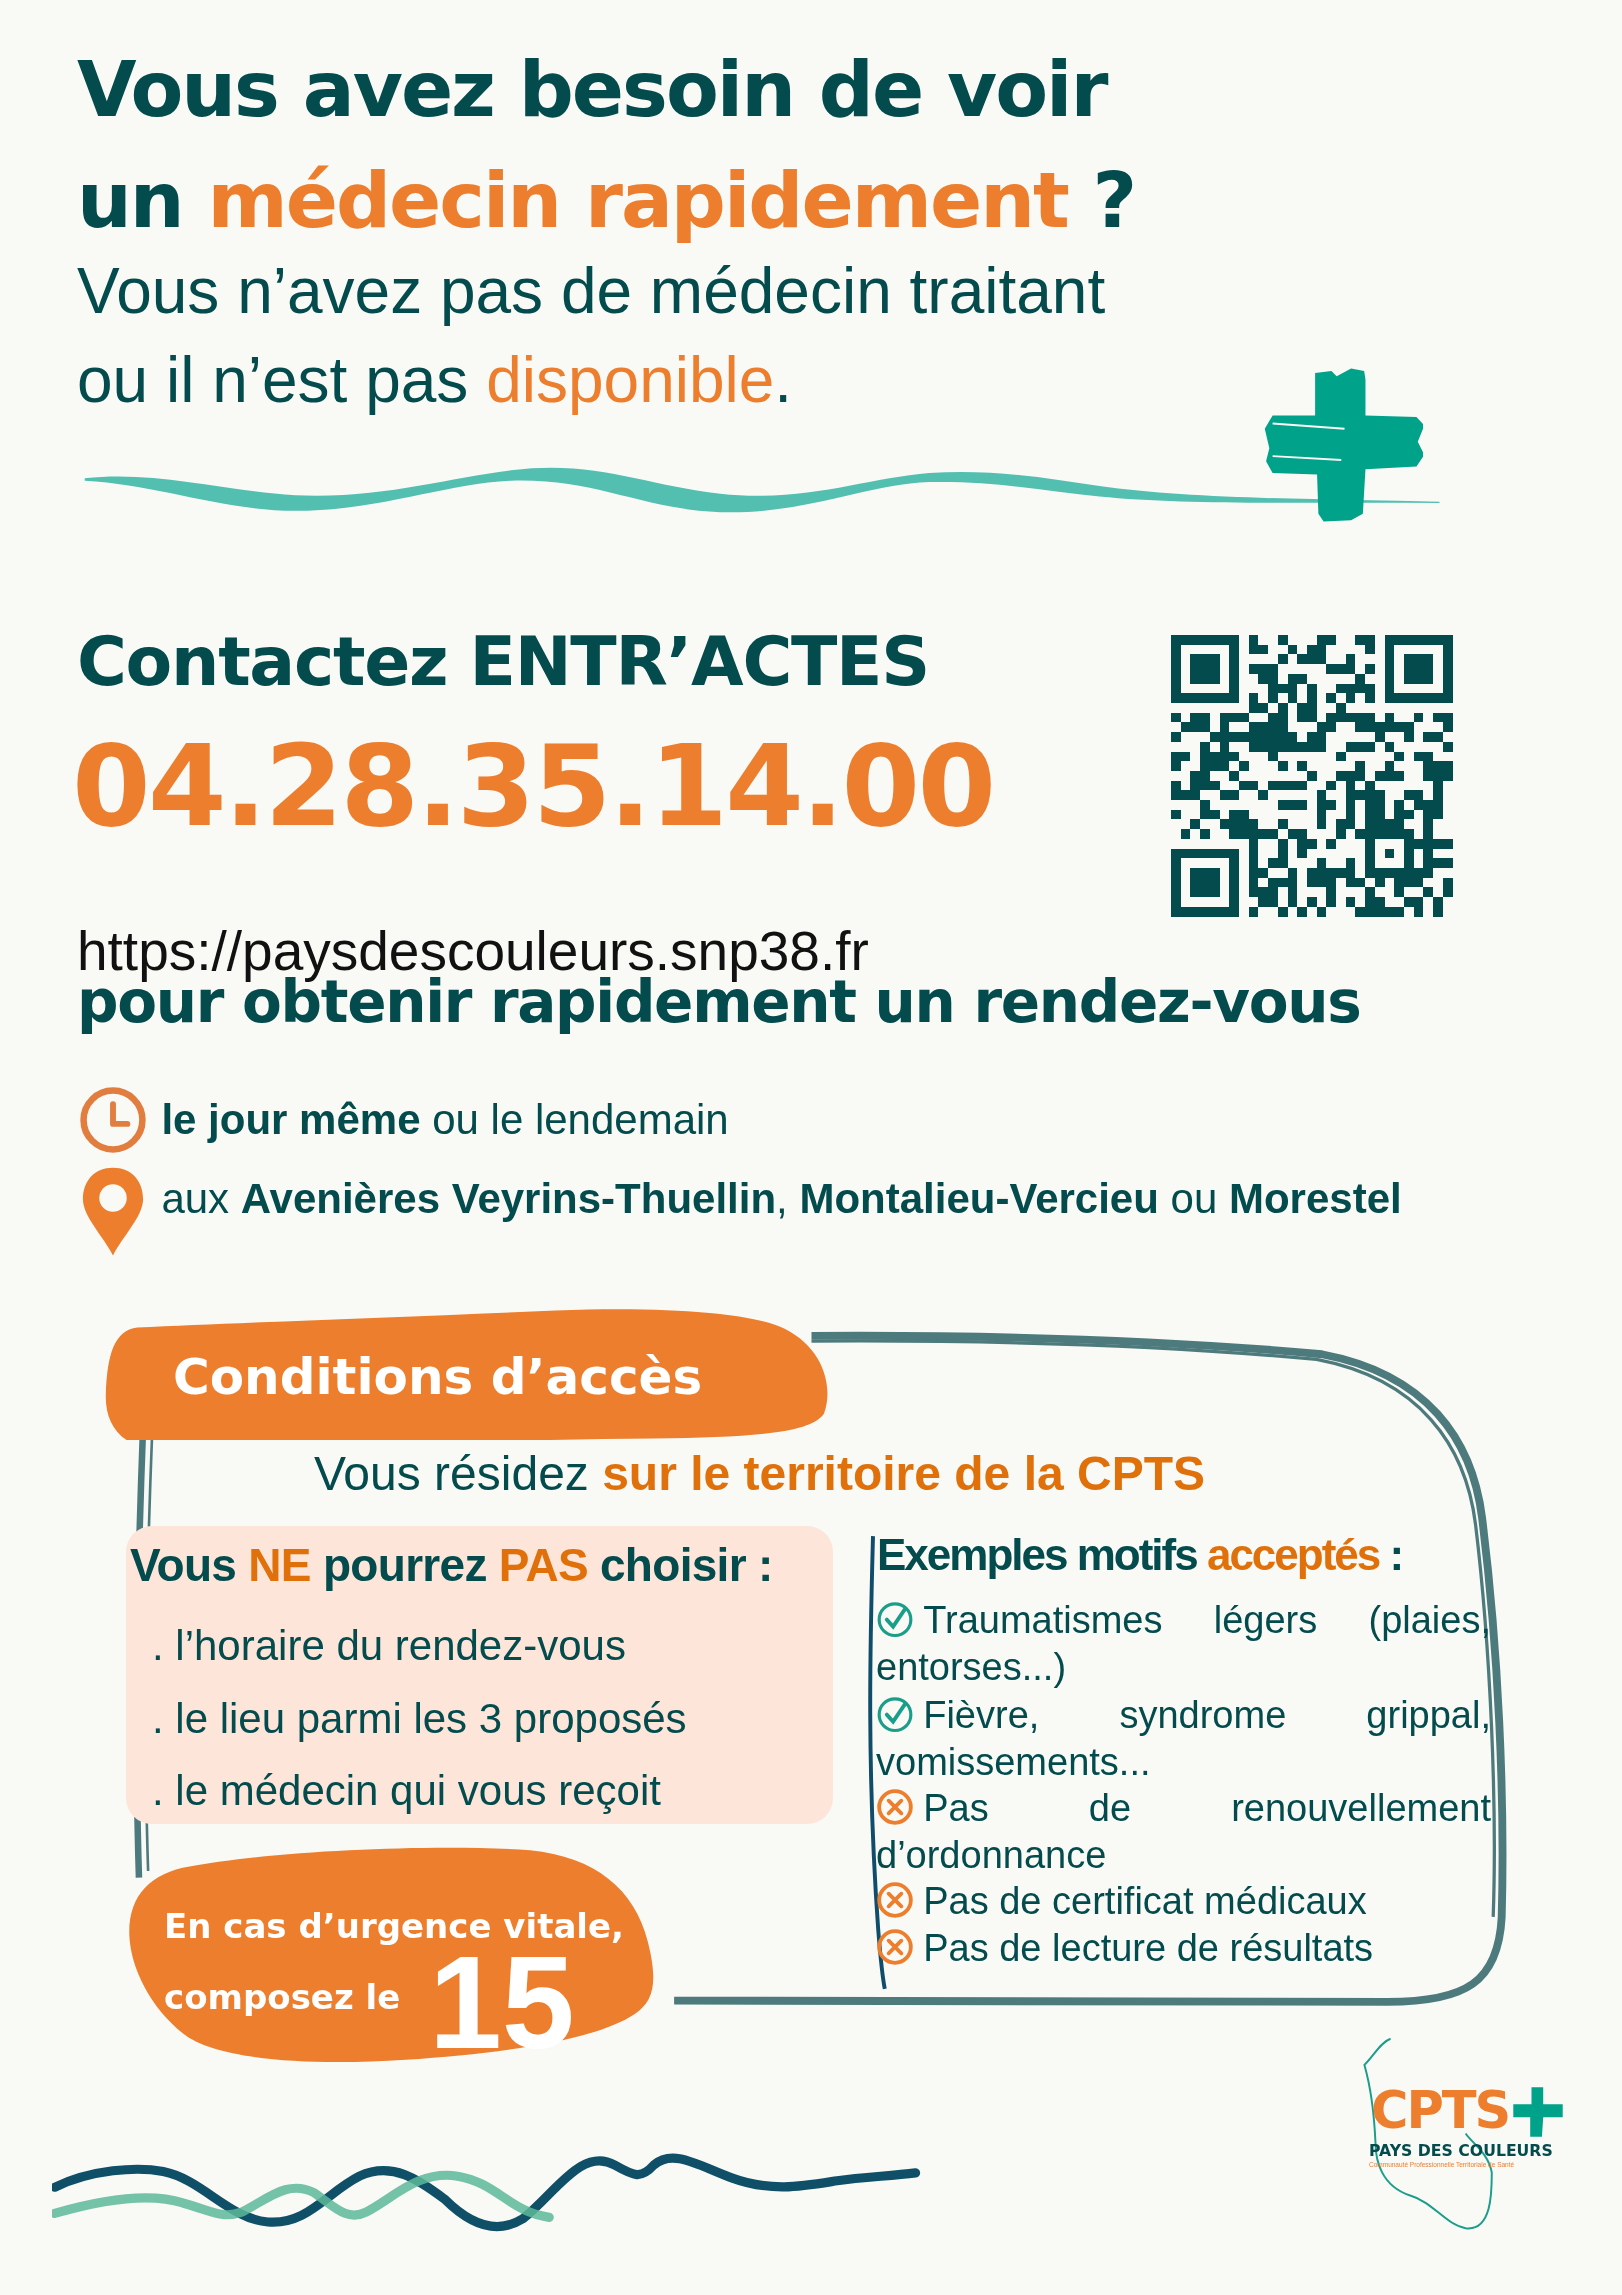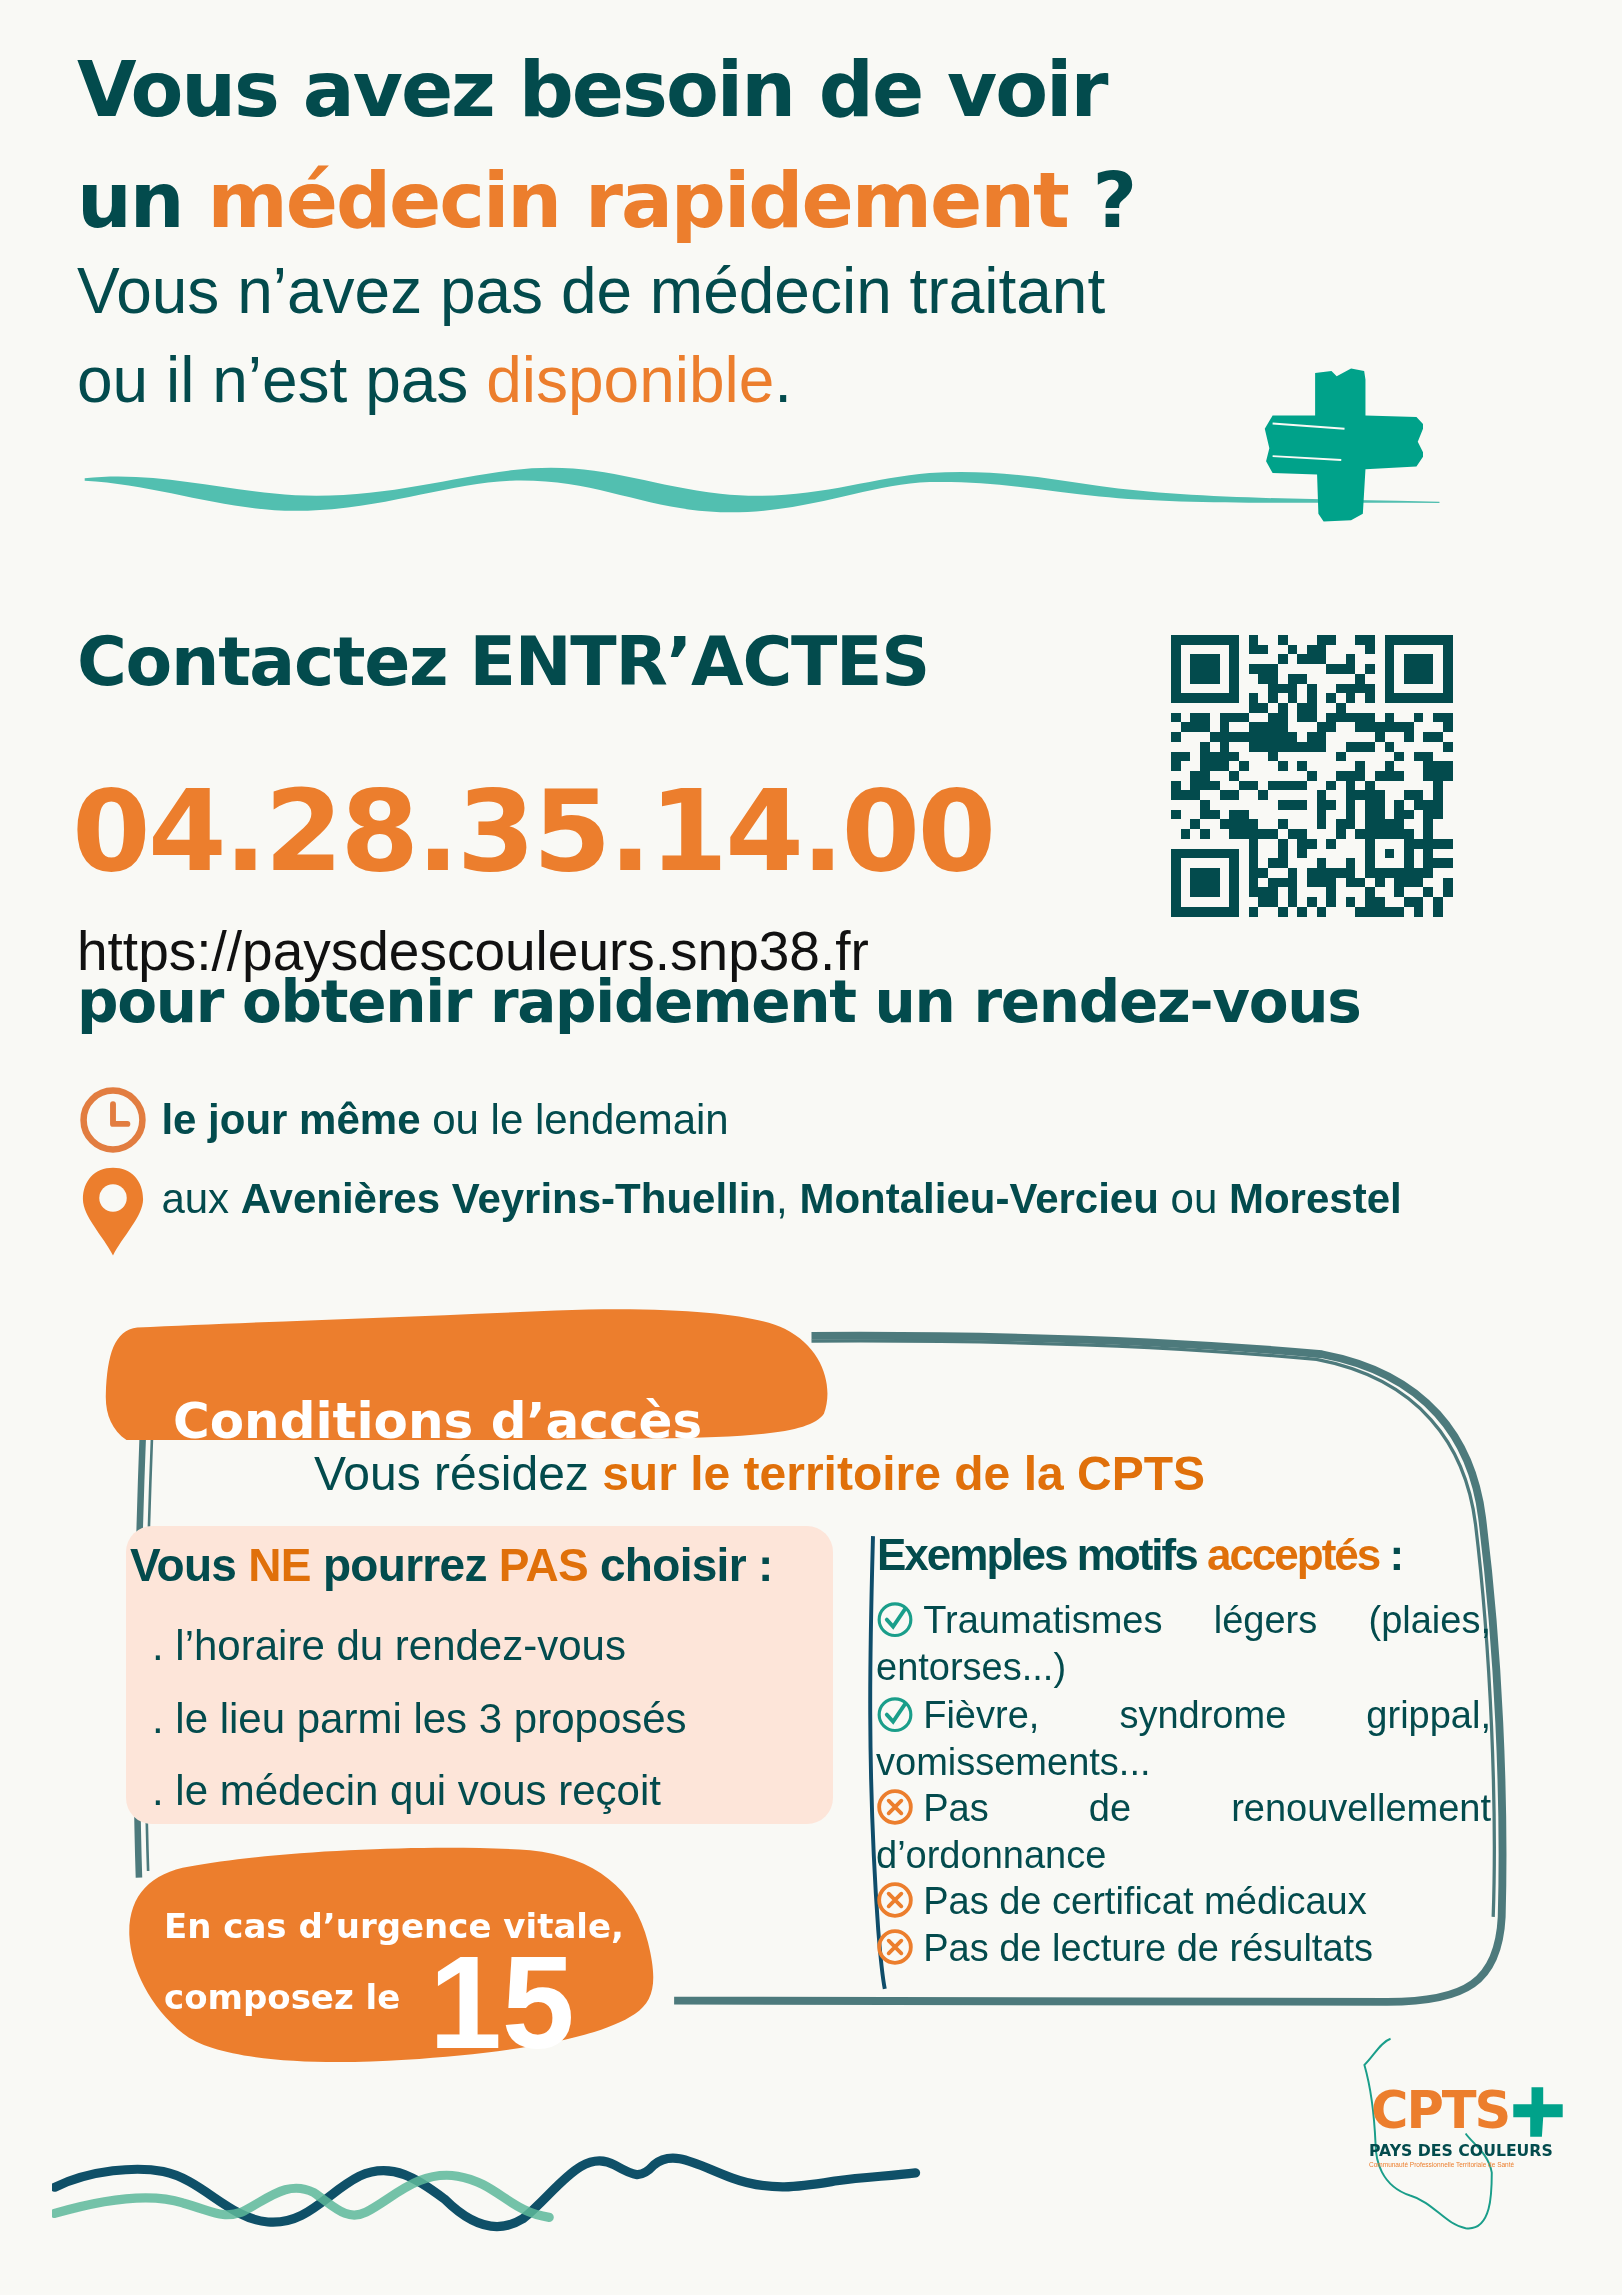--- a/index.html
+++ b/index.html
@@ -8,32 +8,32 @@
   .abs { position: absolute; }
 
   
   .h1 { left: 77px; top: 34px; font-family: "DejaVu Sans", sans-serif; font-weight: bold; font-size: 77px; line-height: 111px; letter-spacing: -2px; color: #034b4d; white-space: nowrap; }
   .orange { color: #ec7e2d; }
   .orange-dk { color: #e0700a; }
   .sub { left: 77px; top: 247px; font-size: 64px; line-height: 89px; color: #034b4d; white-space: nowrap; }
 
   
   .contact { left: 77px; top: 622px; font-family: "DejaVu Sans", sans-serif; font-weight: bold; font-size: 68px; letter-spacing: -1.3px; white-space: nowrap; }
-  .phone { left: 72px; top: 720px; font-family: "DejaVu Sans", sans-serif; font-weight: bold; font-size: 113px; letter-spacing: -2.6px; color: #ec7e2d; white-space: nowrap; margin-top: 45px; }
+  .phone { left: 72px; top: 720px; font-family: "DejaVu Sans", sans-serif; font-weight: bold; font-size: 113px; letter-spacing: -2.6px; color: #ec7e2d; white-space: nowrap; }
   .url { left: 77px; top: 874px; font-size: 55px; color: #111; white-space: nowrap; margin-top: 45px; }
   .obtain { left: 77px; top: 968px; font-family: "DejaVu Sans", sans-serif; font-weight: bold; font-size: 58px; letter-spacing: -1.3px; white-space: nowrap; }
 
   .qr { left: 1171px; top: 635px; width: 301px; height: 301px; }
 
   .info-row { left: 79px; display: flex; align-items: center; gap: 14.4px; font-size: 42px; white-space: nowrap; }
   .info-row b { font-weight: bold; }
 
   
   .cond-title { left: 98px; top: 1309px; width: 739px; height: 131px; }
-  .cond-title-text { left: 173px; top: 1348px; font-family: "DejaVu Sans", sans-serif; font-weight: bold; font-size: 50px; color: #fff; white-space: nowrap; margin-top: 44px; }
+  .cond-title-text { left: 173px; top: 1348px; font-family: "DejaVu Sans", sans-serif; font-weight: bold; font-size: 50px; color: #fff; white-space: nowrap; }
   .reside { left: 314px; top: 1446px; font-size: 48px; white-space: nowrap; }
   .reside b { color: #e0700a; }
 
   .nepas { left: 126px; top: 1526px; width: 707px; height: 298px; background: #fde5d9; border-radius: 26px; }
   .nepas-title { left: 130px; top: 1538px; font-weight: bold; font-size: 46px; letter-spacing: -0.7px; white-space: nowrap; text-align: right; }
   .nepas-item { left: 152px; font-size: 42px; white-space: nowrap; }
 
   .motifs-title { left: 877px; top: 1530px; font-weight: bold; font-size: 44px; letter-spacing: -2px; white-space: nowrap; }
   .motif { left: 876px; width: 615px; font-size: 38px; line-height: 47px; text-align: justify; }
   .motif .ic { display: inline-block; vertical-align: -5.2px; width: 38px; height: 38px; margin-right: 9.2px; }

